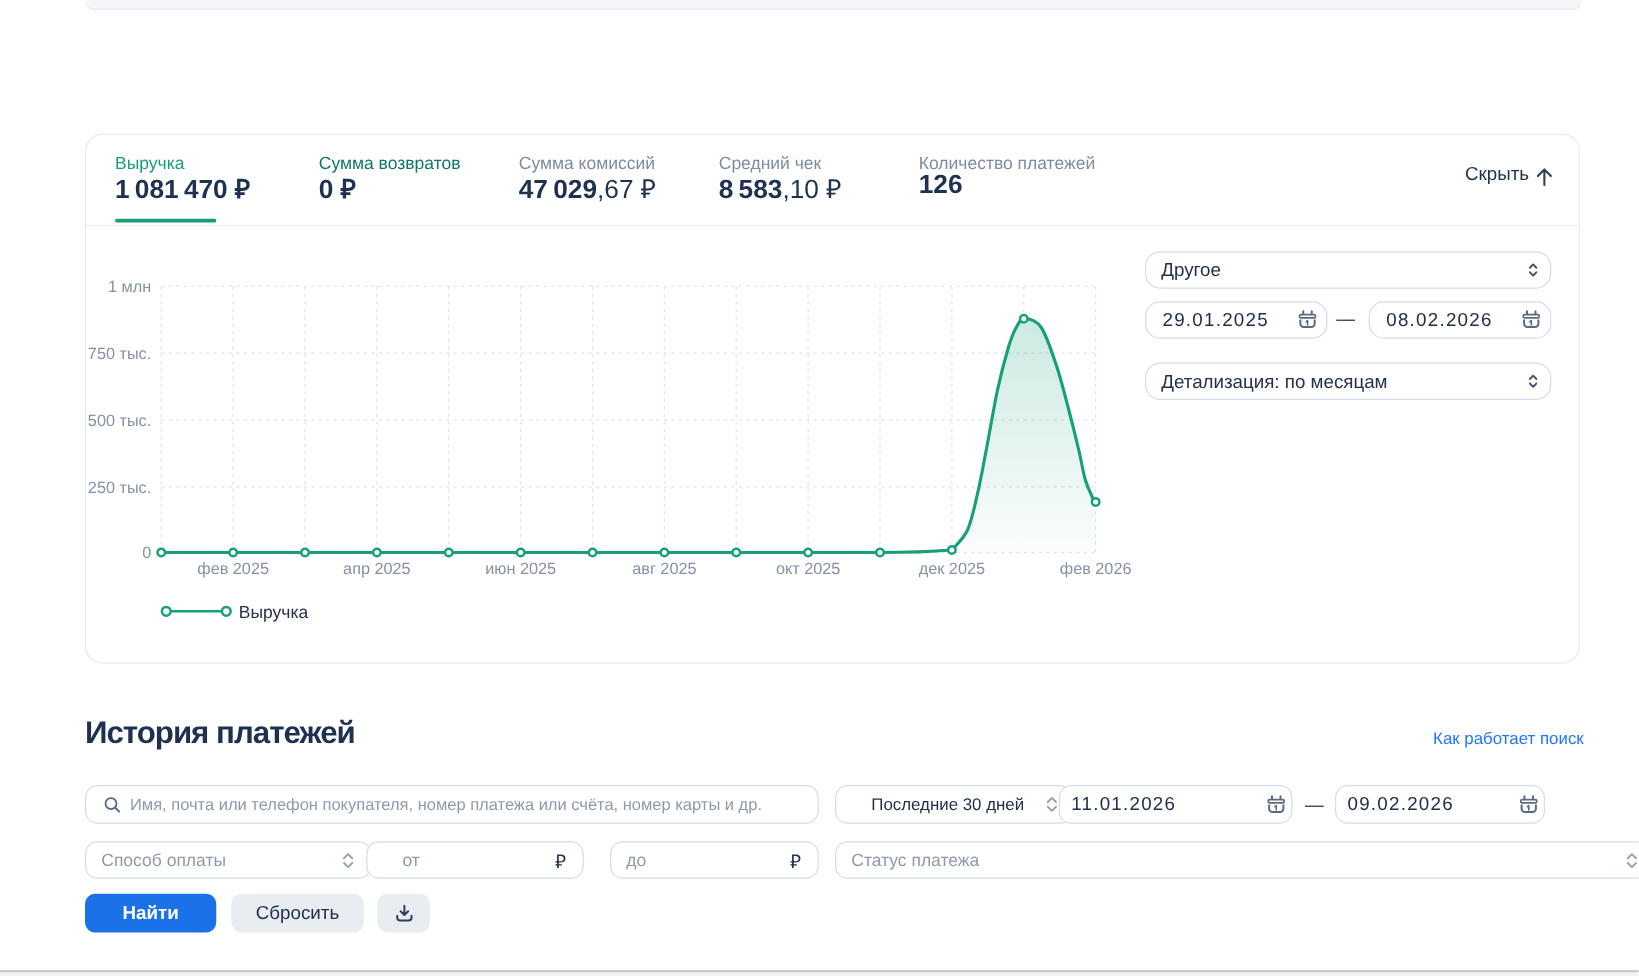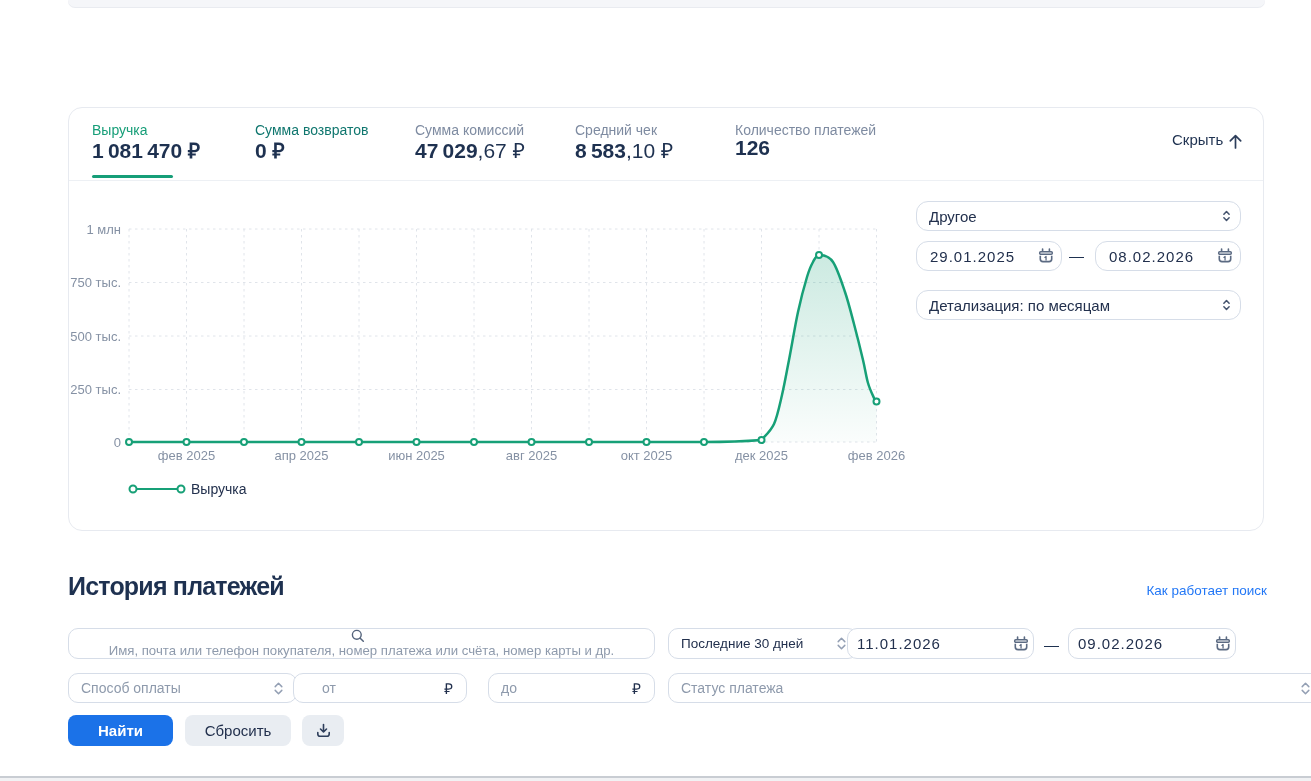--- a/index.html
+++ b/index.html
@@ -161,28 +161,28 @@
       <svg width="7" height="12" viewBox="0 0 7 12" fill="none" style="flex:none;">
           <path d="M0.9 4.2 L3.5 1.5 L6.1 4.2 M0.9 7.8 L3.5 10.5 L6.1 7.8" stroke="#44536d" stroke-width="1.5" stroke-linecap="round" stroke-linejoin="round"></path>
         </svg>
     </div>
   </div>
 
   <div id="history">
     <h1 class="abs" style="left:68px; top:572px;">История платежей</h1>
     <div class="abs" style="right:44px; top:583px; white-space:nowrap; font-size:13.5px; font-weight:normal; color:#2277f6;">Как работает поиск</div>
 
-    <div class="abs ctl" style="left:68px; top:628px; width:587px; height:31px; border-radius:10px; padding:0 14px;flex-direction:column;">
+    <div class="abs ctl" style="left:68px; top:628px; width:587px; height:31px; border-radius:10px; padding:0 14px;">
       <svg width="14" height="14" viewBox="0 0 14 14" fill="none" style="margin-right:7px; flex:none;">
           <circle cx="5.8" cy="5.8" r="4.4" stroke="#55647c" stroke-width="1.4"></circle>
           <path d="M9.2 9.2 L12.3 12.3" stroke="#55647c" stroke-width="1.5" stroke-linecap="round"></path>
         </svg>
       <span class="ph" style="font-size:13.2px;">Имя, почта или телефон покупателя, номер платежа или счёта, номер карты и др.</span>
     </div>
-    <div class="abs ctl" style="left:668px; top:628px; width:190px; height:31px; border-radius:10px; padding:0 11px 0 12px; justify-content:space-between;">
+    <div class="abs ctl" style="left:668px; top:628px; width:190px; height:31px; border-radius:10px; padding:0 11px 0 28px; justify-content:space-between;">
       <span class="txt" style="font-size:13.5px;">Последние 30 дней</span>
       <svg width="9" height="13" viewBox="0 0 9 13" fill="none">
           <path d="M1.2 4.6 L4.5 1.3 L7.8 4.6 M1.2 8.4 L4.5 11.7 L7.8 8.4" stroke="#94a0b4" stroke-width="1.5" stroke-linecap="round" stroke-linejoin="round"></path>
         </svg>
     </div>
     <div class="abs ctl" style="left:847px; top:628px; width:187px; height:31px; border-radius:10px; padding:0 4px 0 9px; justify-content:space-between;">
       <span class="date">11.01.2026</span>
       <svg width="16" height="16" viewBox="0 0 15 15" fill="none" style="flex:none;">
           <path d="M4.3 0.9 V3.0 M10.7 0.9 V3.0" stroke="#5b6a82" stroke-width="1.5" stroke-linecap="round"></path>
           <rect x="1.5" y="3.5" width="12" height="2.4" rx="1.1" stroke="#5b6a82" stroke-width="1.3" fill="none"></rect>

